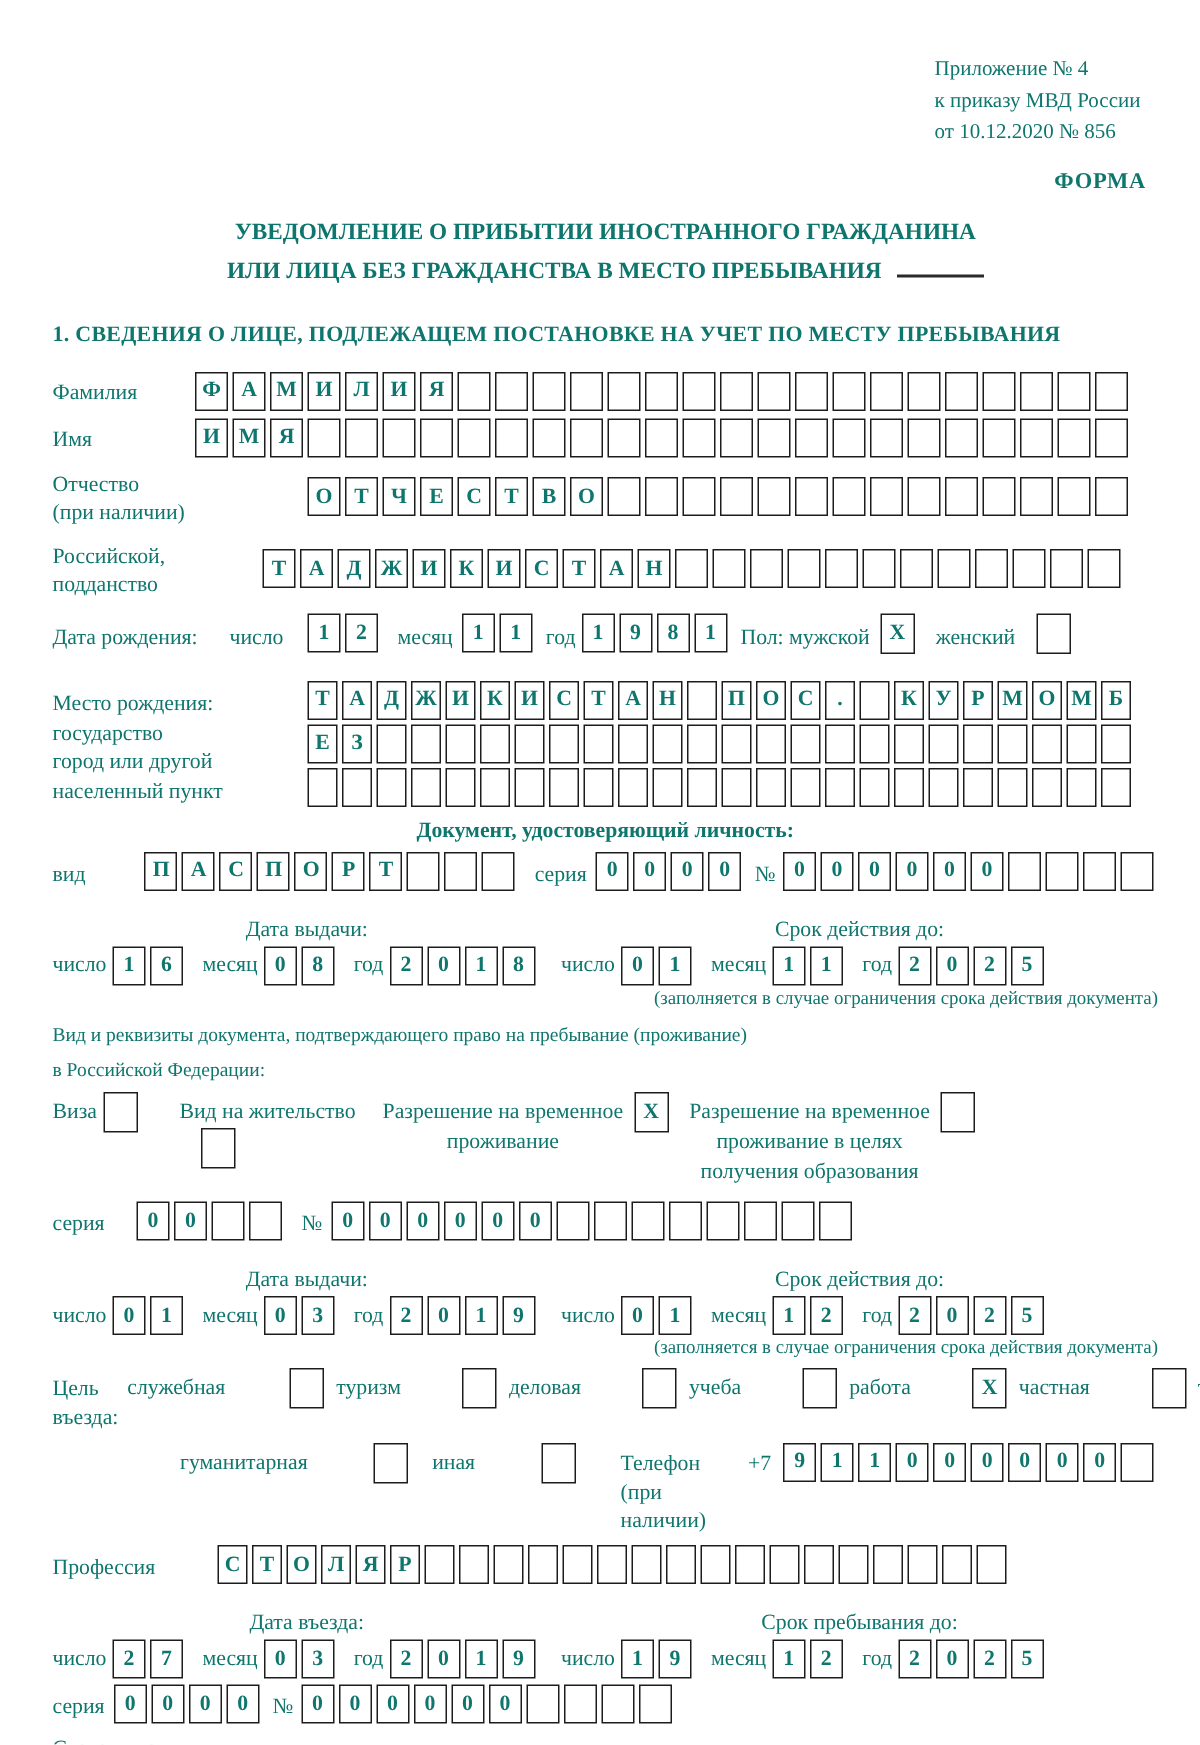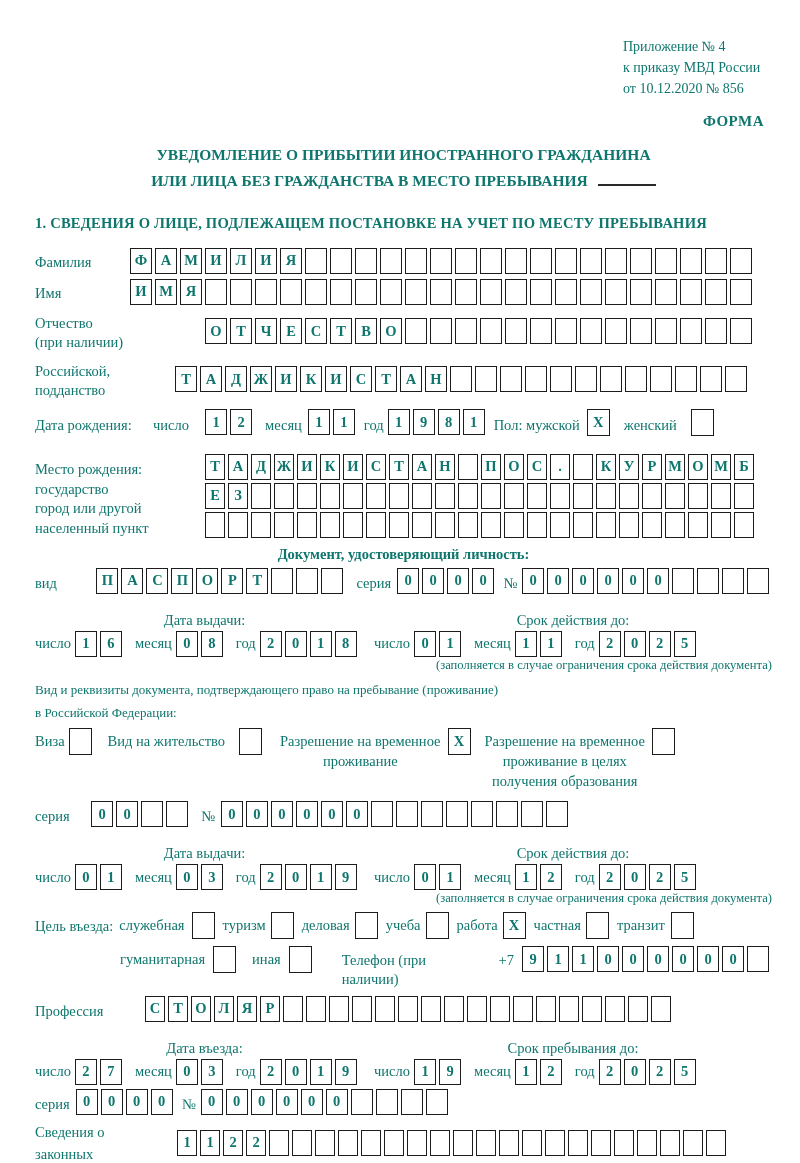--- a/index.html
+++ b/index.html
@@ -48,21 +48,21 @@
   .date-line .grp { margin-right: 10px; display: flex; }
   .valid-note { font-size: 12.6px; text-align: right; margin: 1px 0 4px 0; }
   
   .res-text { font-size: 13px; line-height: 1.75; }
   .res-options { display: flex; align-items: flex-start; margin: 4px 0 10px 0; }
   .opt { display: flex; align-items: flex-start; }
   .opt-text { font-size: 14.5px; line-height: 1.35; padding-top: 4px; }
   .opt-text.center { text-align: center; }
   
   .purpose-row { display: flex; align-items: flex-start; margin-bottom: 7px; }
-  .purpose-row .opt { margin-right: 8px; }
+  .purpose-row .opt { margin-right: 8px; gap: 36px; }
   .phone-cells { display: flex; margin-left: 8px; }
   
   .reps-label { width: 142px; font-size: 14.5px; line-height: 1.55; flex-shrink: 0; }
   .doc-header { text-align: center; font-weight: bold; font-size: 14.5px; margin: 3px 0 5px 0; }
 </style>
 </head>
 <body>
 
 <div class="page">
 
@@ -408,21 +408,21 @@
   <div class="res-text">
     <div>Вид и реквизиты документа, подтверждающего право на пребывание (проживание)</div>
     <div>в Российской Федерации:</div>
   </div>
 
   <div class="res-options">
     <span class="opt">
       <span class="opt-text">Виза</span>
       <span class="checkbox" style="margin-left:4px;"></span>
     </span>
-    <span class="opt" style="margin-left:16px;">
+    <span class="opt" style="margin-left:28px;flex-direction:column;">
       <span class="opt-text">Вид на жительство</span>
       <span class="checkbox" style="margin-left:14px;"></span>
     </span>
     <span class="opt" style="margin-left:18px;">
       <span class="opt-text center">
         <span>Разрешение на временное</span><br>
         <span>проживание</span>
       </span>
       <span class="checkbox">X</span>
     </span>

